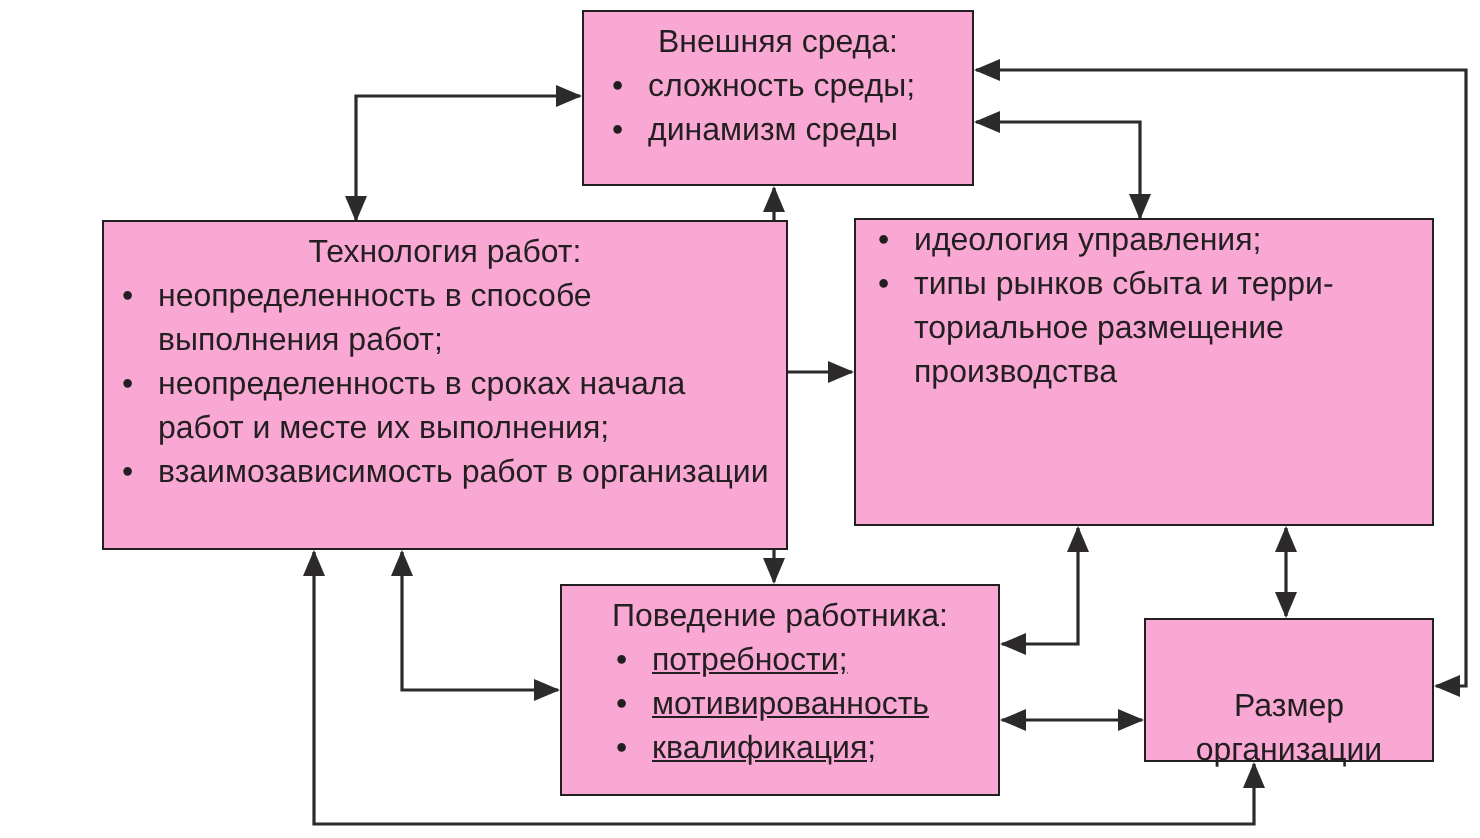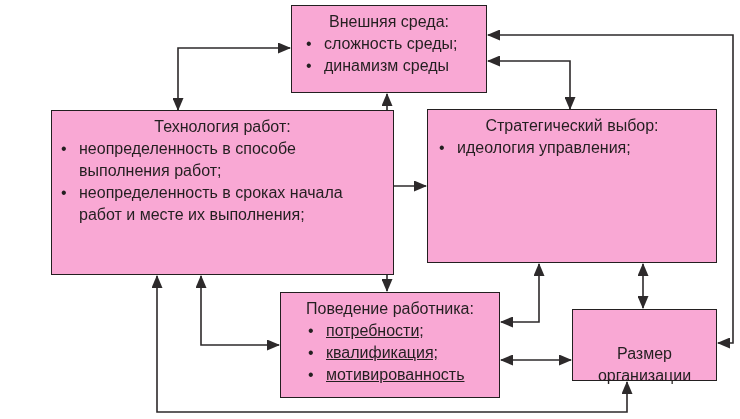--- a/index.html
+++ b/index.html
@@ -98,36 +98,37 @@
       <li>сложность среды;</li>
       <li>динамизм среды</li>
     </ul>
   </div>
 
   <div class="box" id="box-technology">
     <div class="box-title">Технология работ:</div>
     <ul class="bullets">
       <li>неопределенность в способе выполнения работ;</li>
       <li>неопределенность в сроках начала работ и месте их выполнения;</li>
+      <li>взаимозависимость работ в&nbsp;организации</li>
     </ul>
   </div>
 
   <div class="box" id="box-strategy">
-    <div class="box-title">Стратегический выбор:</div>
     <ul class="bullets">
       <li>идеология управления;</li>
+      <li>типы рынков сбыта и терри-ториальное размещение производства</li>
     </ul>
   </div>
 
   <div class="box" id="box-behavior">
     <div class="box-title">Поведение работника:</div>
     <ul class="bullets">
       <li>потребности;</li>
+      <li>мотивированность</li>
       <li>квалификация;</li>
-      <li>мотивированность</li>
     </ul>
   </div>
 
   <div class="box" id="box-size">
     <div class="size-label">Размер организации</div>
   </div>
 
 </div>
 
 </body></html>

